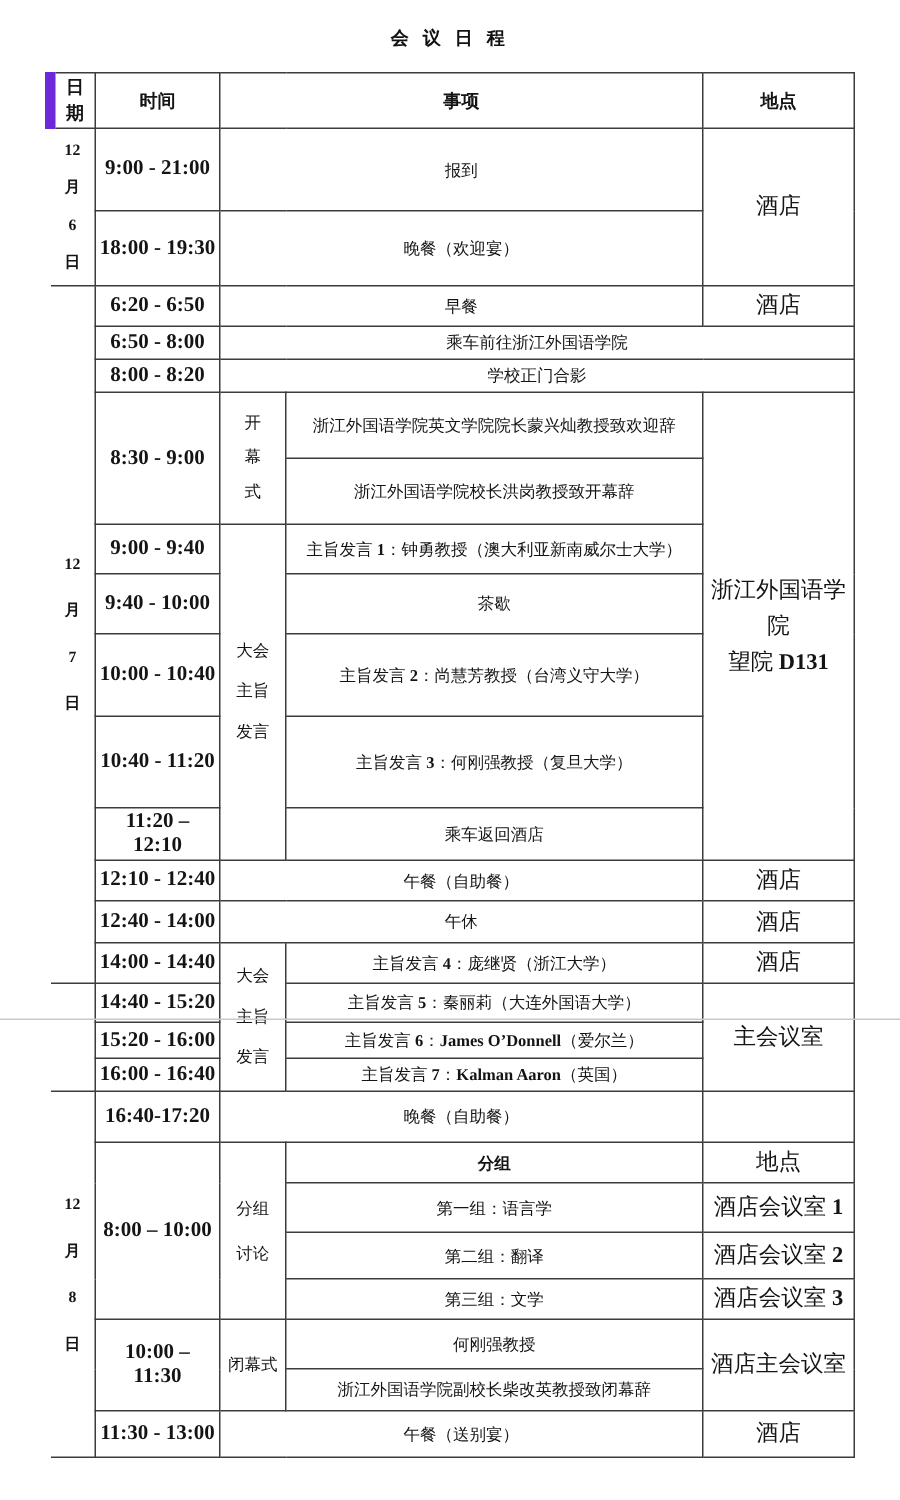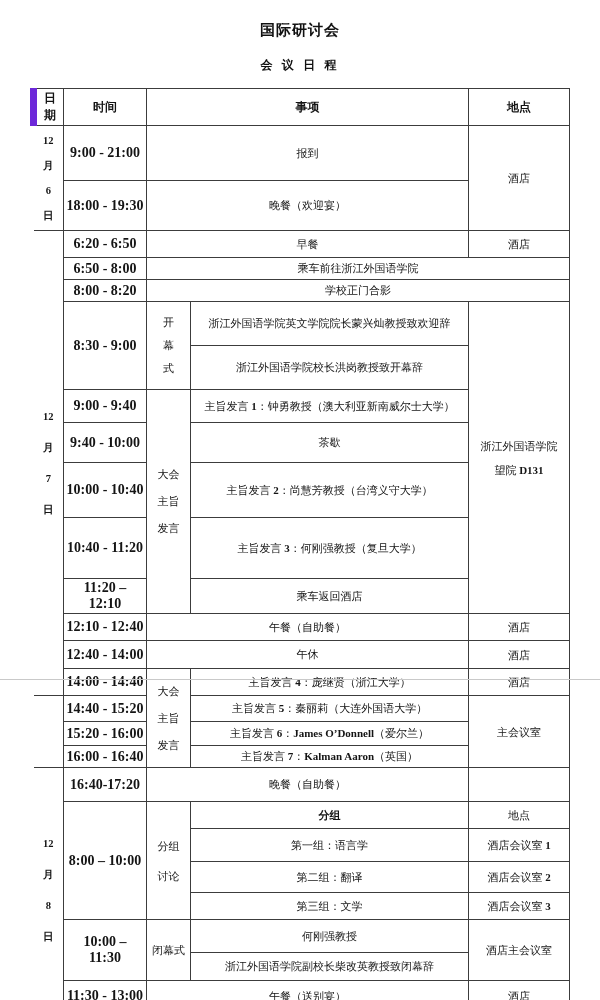--- a/index.html
+++ b/index.html
@@ -15,35 +15,34 @@
   
   .agenda td.col-date{border-left:none;}
   .agenda th.col-date{border-left:7px solid #6d28d9;word-break:break-all;padding:1px 4px;}
   .agenda th{font-size:12px;font-weight:bold;}
   .pre{white-space:pre-line;}
   .cell-time{font-weight:bold;font-size:14px;}
   .cell-date{font-weight:bold;font-size:10.5px;line-height:25px;}
   .date-7{line-height:31px;vertical-align:top;padding-top:6px;}
   .date-8{line-height:31px;}
   .cell-event{font-size:11px;}
-  .cell-loc{font-size:11px;line-height:24px;}
+  .cell-loc{font-size:15px;line-height:24px;}
   .cell-label{font-size:11px;line-height:27px;}
   .label-opening{line-height:23px;}
   .label-group{line-height:30px;}
   .bold{font-weight:bold;}
   .pageline{position:absolute;left:0;top:679px;width:600px;height:0;
         border-top:1px solid #c9c9c9;z-index:3;pointer-events:none;}
 </style>
 </head>
 <body>
 
 <div class="page">
 
   <div class="titles">
-    <div class="t2">国际研讨会</div>
     <div class="t3">会 议 日 程</div>
   </div>
 
   <table class="agenda">
     <colgroup>
       <col style="width:30px">
         <col style="width:83px">
         <col style="width:44px">
       <col style="width:278px">
         <col style="width:101px">

